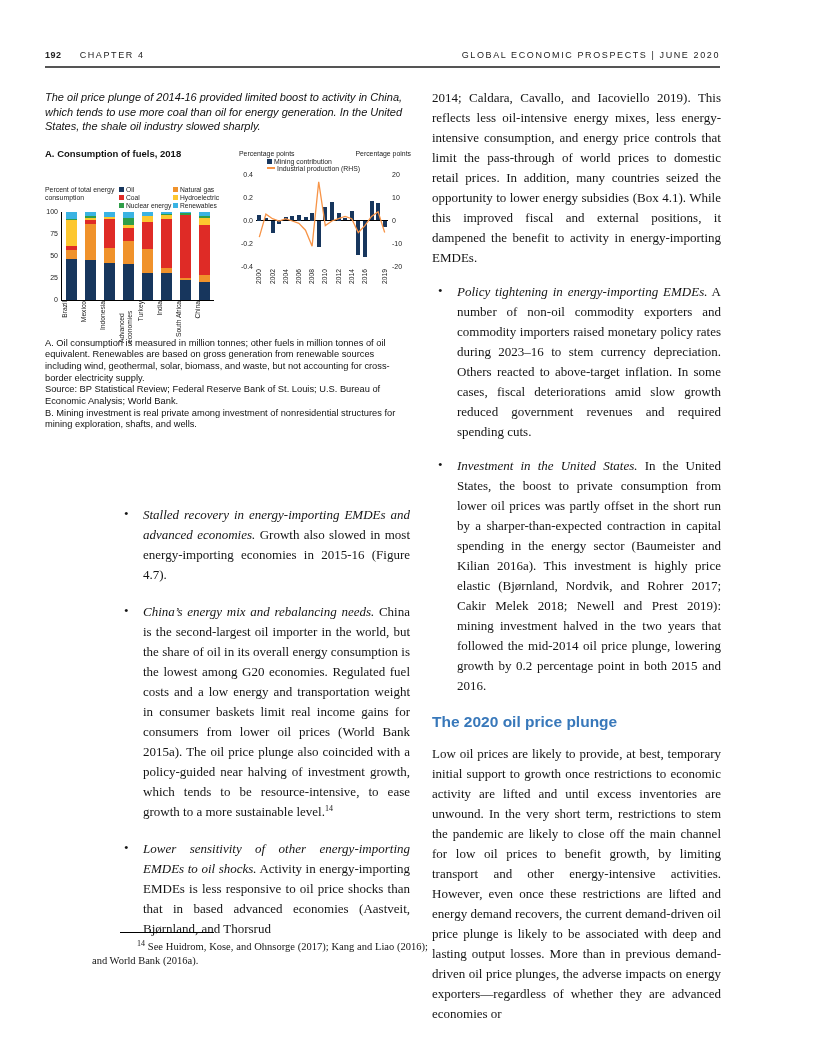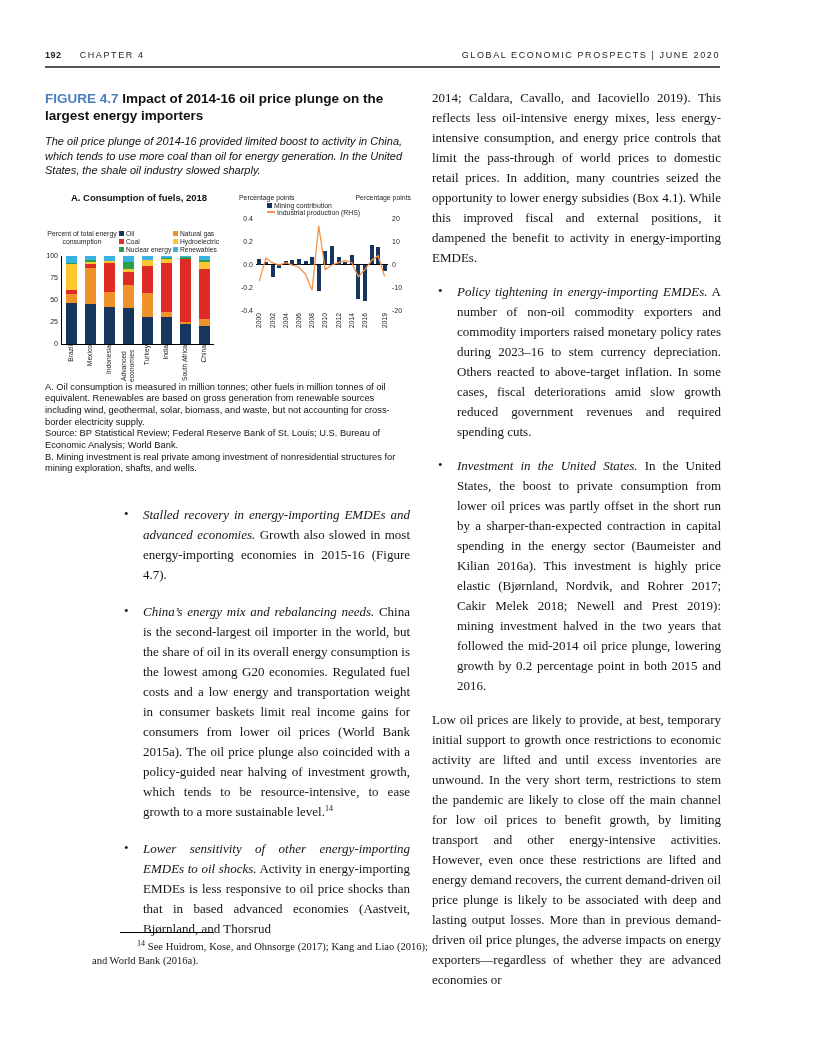--- a/index.html
+++ b/index.html
@@ -9,21 +9,21 @@
   .hdr{position:absolute;left:45px;top:50px;width:675px;display:flex;justify-content:space-between;
        font-family:"Liberation Sans",sans-serif;font-size:9px;letter-spacing:1.6px;color:#222;}
   .hdr .pgnum{font-weight:bold;letter-spacing:.5px;margin-right:14px;}
   .hdr-rule{position:absolute;left:45px;top:66px;width:675px;height:2px;background:#555;}
   
   .figure{position:absolute;left:45px;top:90px;width:366px;font-family:"Liberation Sans",sans-serif;}
   .fig-title{margin:0 0 10px 0;font-size:13.5px;font-weight:bold;line-height:17px;color:#111;}
   .fig-label{color:#4a7ebb;}
   .fig-caption{margin:0 0 14px 0;font-style:italic;font-size:11px;line-height:14.5px;color:#111;}
   .charts{position:relative;height:182px;}
-  .panel{position:absolute;top:0;text-align:center;}
+  .panel{position:absolute;top:0;}
   .panelA{left:0;width:188px;}
   .panelB{left:194px;width:172px;}
   .panel-title{margin:0;font-size:9.5px;font-weight:bold;line-height:11.5px;min-height:36px;color:#111;}
   
   .pa-head{display:flex;justify-content:space-between;height:26px;margin-top:2px;}
   .pa-ylabel{width:76px;font-size:6.9px;line-height:8px;color:#222;}
   .legendA{display:grid;grid-template-columns:52px 60px;grid-auto-rows:8px;column-gap:2px;}
   .lg-item{display:flex;align-items:center;font-size:6.7px;line-height:7px;white-space:nowrap;color:#222;}
   .lg-sw{width:5px;height:5px;margin-right:2px;flex:0 0 auto;}
   .pa-plotrow{display:flex;}
@@ -82,21 +82,20 @@
   <div class="hdr">
     <div>
       <span class="pgnum">192</span>
       <span>CHAPTER 4</span>
     </div>
     <div>GLOBAL ECONOMIC PROSPECTS | JUNE 2020</div>
   </div>
   <div class="hdr-rule"></div>
 
   <div class="figure">
-    <p class="fig-title"><span class="fig-label">FIGURE 4.7</span><span> Impact of 2014-16 oil price plunge on the largest energy importers</span></p>
     <p class="fig-caption">The oil price plunge of 2014-16 provided limited boost to activity in China, which tends to use more coal than oil for energy generation. In the United States, the shale oil industry slowed sharply.</p>
 
     <div class="charts">
 
       <div class="panel panelA">
         <p class="panel-title">A. Consumption of fuels, 2018</p>
         <div class="pa-head">
           <div class="pa-ylabel">Percent of total energy consumption</div>
           <div class="legendA">
               <div class="lg-item">
@@ -309,16 +308,17 @@
   </div>
 
   <div class="rightcol serif">
     <p class="para">2014; Caldara, Cavallo, and Iacoviello 2019). This reflects less oil-intensive energy mixes, less energy-intensive consumption, and energy price controls that limit the pass-through of world prices to domestic retail prices. In addition, many countries seized the opportunity to lower energy subsidies (Box 4.1). While this improved fiscal and external positions, it dampened the benefit to activity in energy-importing EMDEs.</p>
     <div class="bullet">
       <p><em>Policy tightening in energy-importing EMDEs.</em><span> A number of non-oil commodity exporters and commodity importers raised monetary policy rates during 2023–16 to stem currency depreciation. Others reacted to above-target inflation. In some cases, fiscal deteriorations amid slow growth reduced government revenues and required spending cuts.</span></p>
     </div>
     <div class="bullet">
       <p><em>Investment in the United States.</em><span> In the United States, the boost to private consumption from lower oil prices was partly offset in the short run by a sharper-than-expected contraction in capital spending in the energy sector (Baumeister and Kilian 2016a). This investment is highly price elastic (Bjørnland, Nordvik, and Rohrer 2017; Cakir Melek 2018; Newell and Prest 2019): mining investment halved in the two years that followed the mid-2014 oil price plunge, lowering growth by 0.2 percentage point in both 2015 and 2016.</span></p>
     </div>
+    <h2 class="sec-head">The 2020 oil price plunge</h2>
     <p class="para">Low oil prices are likely to provide, at best, temporary initial support to growth once restrictions to economic activity are lifted and until excess inventories are unwound. In the very short term, restrictions to stem the pandemic are likely to close off the main channel for low oil prices to benefit growth, by limiting transport and other energy-intensive activities. However, even once these restrictions are lifted and energy demand recovers, the current demand-driven oil price plunge is likely to be associated with deep and lasting output losses. More than in previous demand-driven oil price plunges, the adverse impacts on energy exporters—regardless of whether they are advanced economies or</p>
   </div>
 
 </div>
 
 </body></html>

